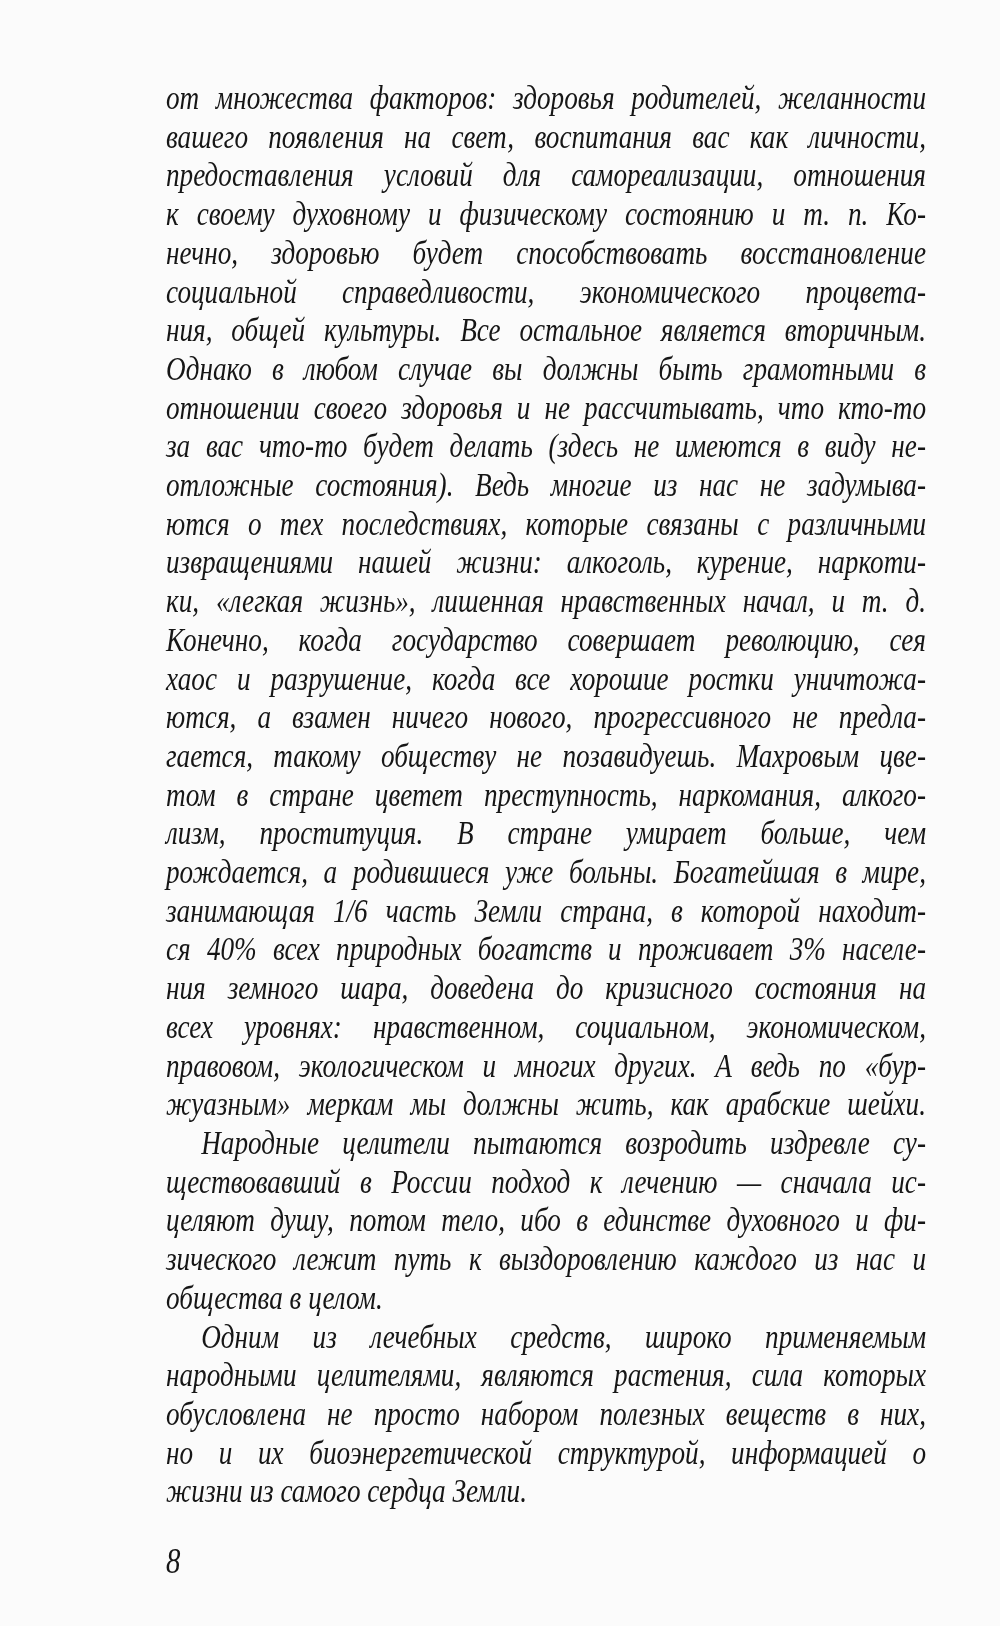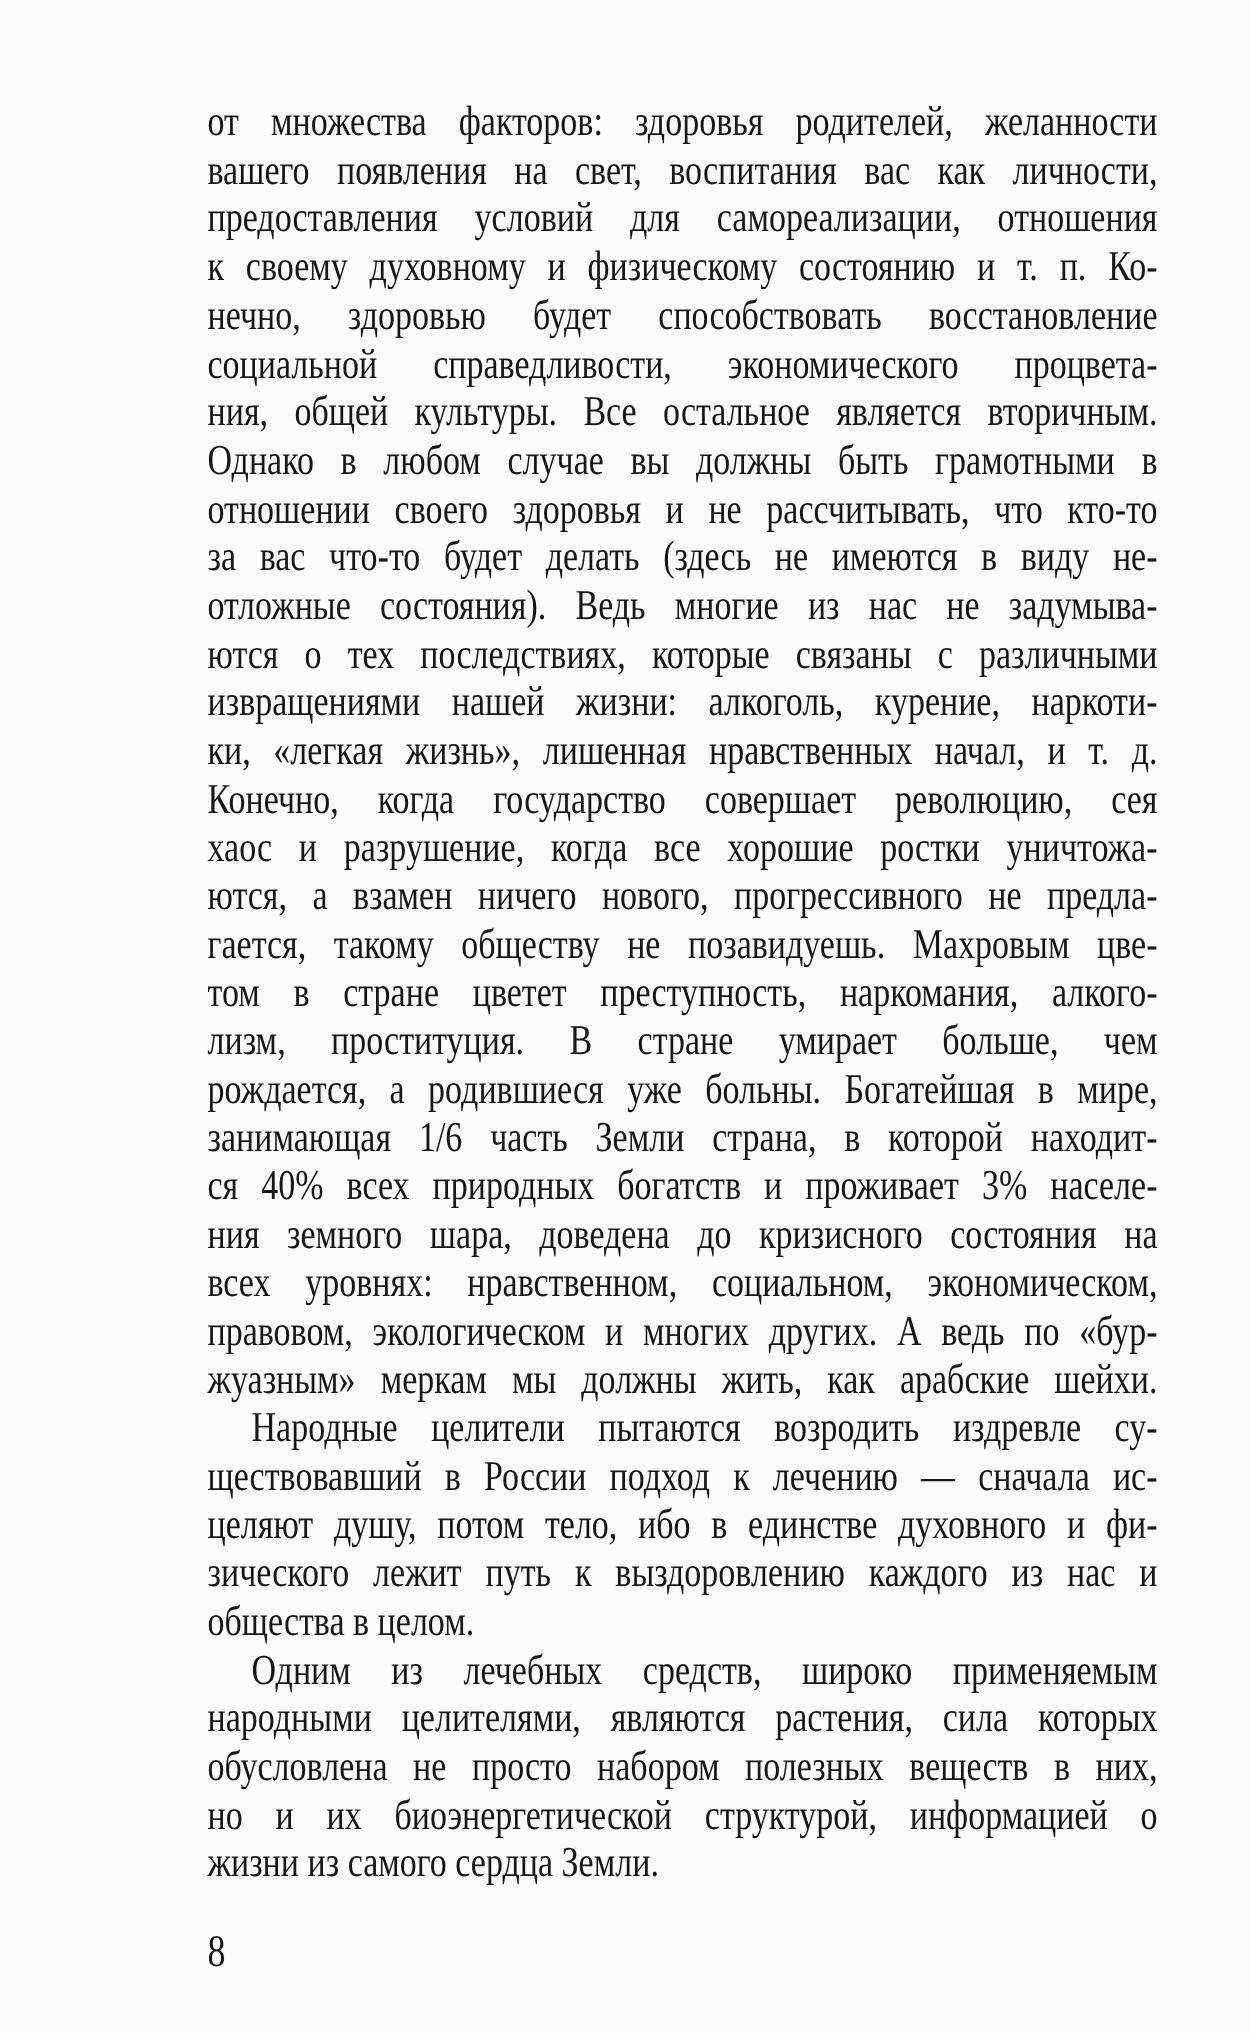--- a/index.html
+++ b/index.html
@@ -12,20 +12,21 @@
     background: #fbfbfb;
     overflow: hidden;
   }
   .page {
     position: relative;
     width: 1000px;
     height: 1626px;
     background: #fbfbfb;
     font-family: "Liberation Serif", "DejaVu Serif", serif;
     color: #161616;
+    font-style: italic;
   }
   
   .text-block {
     position: absolute;
     left: 166px;
     top: 79px;
     width: 950px;
     transform: scaleX(0.8);
     transform-origin: left top;
   }

